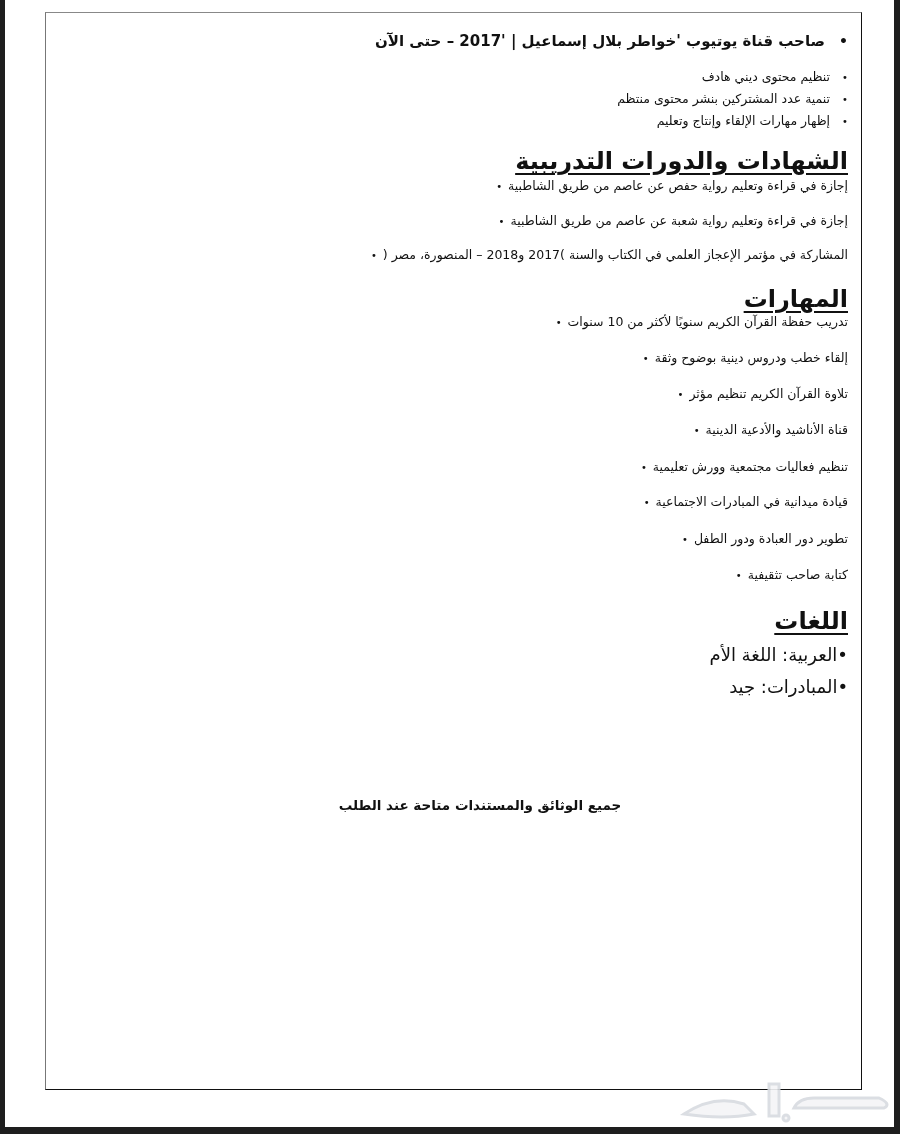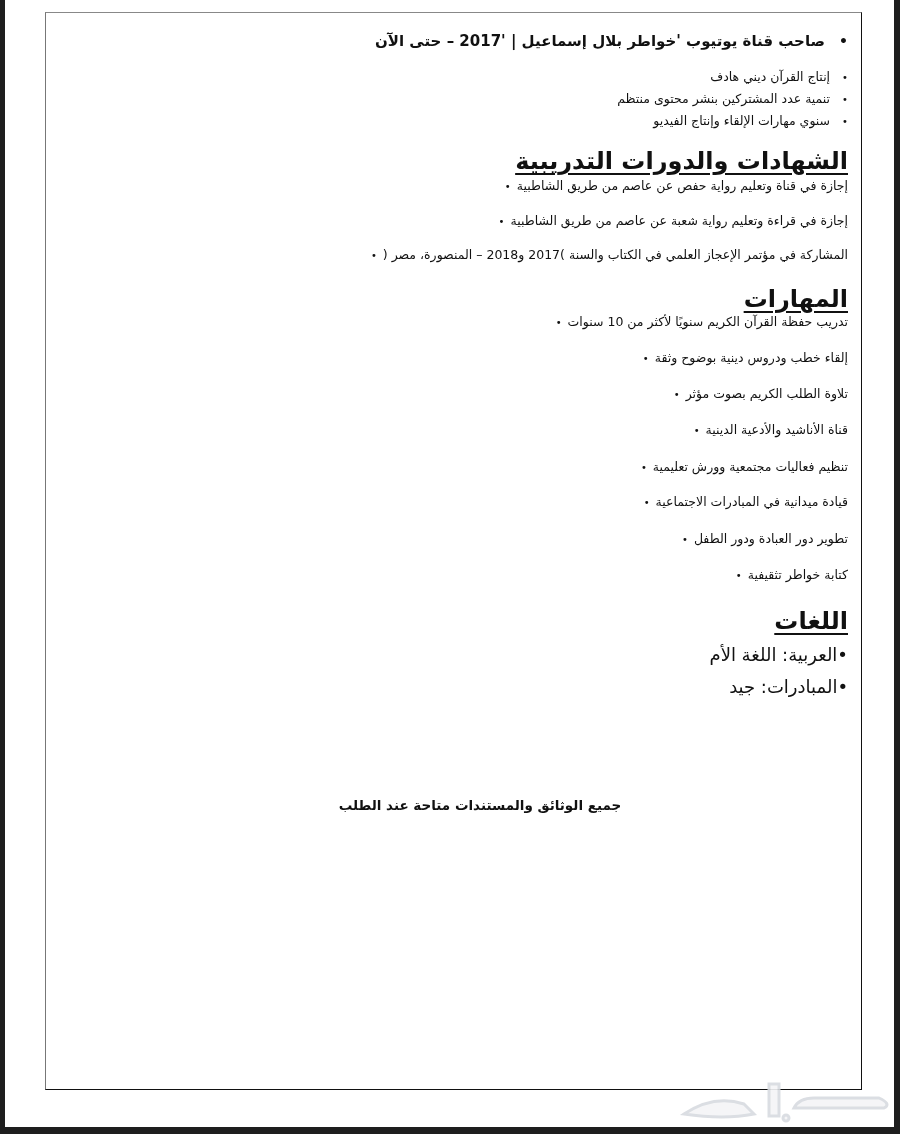--- a/index.html
+++ b/index.html
@@ -39,49 +39,49 @@
 <body>
 
 <div class="sheet">
   <div class="page-box"></div>
 </div>
 
 <div class="rtl job-title">
   <span class="bul">•</span><span>صاحب قناة يوتيوب 'خواطر بلال إسماعيل | '2017 – حتى الآن</span>
 </div>
 <div class="rtl sub" style="top:69px">
-  <span class="bul">•</span><span>إنتاج القرآن ديني هادف</span>
+  <span class="bul">•</span><span>تنظيم محتوى ديني هادف</span>
 </div>
 <div class="rtl sub" style="top:91px">
   <span class="bul">•</span><span>تنمية عدد المشتركين بنشر محتوى منتظم</span>
 </div>
 <div class="rtl sub" style="top:113px">
-  <span class="bul">•</span><span>سنوي مهارات الإلقاء وإنتاج الفيديو</span>
+  <span class="bul">•</span><span>إظهار مهارات الإلقاء وإنتاج وتعليم</span>
 </div>
 
 <div class="rtl heading" style="top:147px">الشهادات والدورات التدريبية</div>
 <div class="rtl item" style="top:178px">
-  <span>إجازة في قناة وتعليم رواية حفص عن عاصم من طريق الشاطبية</span><span class="bul">•</span>
+  <span>إجازة في قراءة وتعليم رواية حفص عن عاصم من طريق الشاطبية</span><span class="bul">•</span>
 </div>
 <div class="rtl item" style="top:213px">
   <span>إجازة في قراءة وتعليم رواية شعبة عن عاصم من طريق الشاطبية</span><span class="bul">•</span>
 </div>
 <div class="rtl item" style="top:247px">
   <span>المشاركة في مؤتمر الإعجاز العلمي في الكتاب والسنة )2017 و2018 – المنصورة، مصر (</span><span class="bul">•</span>
 </div>
 
 <div class="rtl heading" style="top:285px">المهارات</div>
 <div class="rtl item" style="top:314px"><span>تدريب حفظة القرآن الكريم سنويًا لأكثر من 10 سنوات</span><span class="bul">•</span></div>
 <div class="rtl item" style="top:350px"><span>إلقاء خطب ودروس دينية بوضوح وثقة</span><span class="bul">•</span></div>
-<div class="rtl item" style="top:386px"><span>تلاوة الطلب الكريم بصوت مؤثر</span><span class="bul">•</span></div>
+<div class="rtl item" style="top:386px"><span>تلاوة القرآن الكريم تنظيم مؤثر</span><span class="bul">•</span></div>
 <div class="rtl item" style="top:422px"><span>قناة الأناشيد والأدعية الدينية</span><span class="bul">•</span></div>
 <div class="rtl item" style="top:459px"><span>تنظيم فعاليات مجتمعية وورش تعليمية</span><span class="bul">•</span></div>
 <div class="rtl item" style="top:494px"><span>قيادة ميدانية في المبادرات الاجتماعية</span><span class="bul">•</span></div>
 <div class="rtl item" style="top:531px"><span>تطوير دور العبادة ودور الطفل</span><span class="bul">•</span></div>
-<div class="rtl item" style="top:567px"><span>كتابة خواطر تثقيفية</span><span class="bul">•</span></div>
+<div class="rtl item" style="top:567px"><span>كتابة صاحب تثقيفية</span><span class="bul">•</span></div>
 
 <div class="rtl heading" style="top:607px">اللغات</div>
 <div class="rtl lang" style="top:644px">•العربية: اللغة الأم</div>
 <div class="rtl lang" style="top:676px">•المبادرات: جيد</div>
 
 <div class="footer-note">جميع الوثائق والمستندات متاحة عند الطلب</div>
 
 <div class="watermark">
   <svg width="220" height="50" viewBox="0 0 220 50">
     <g fill="none" stroke="#d8dbe0" stroke-width="3">

